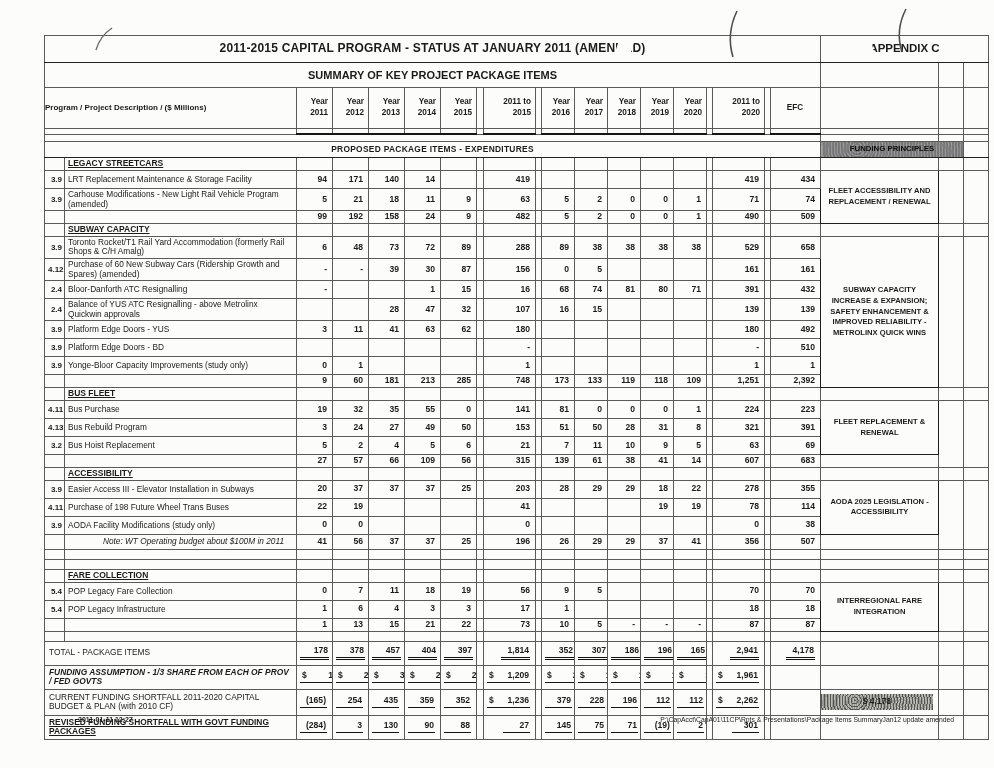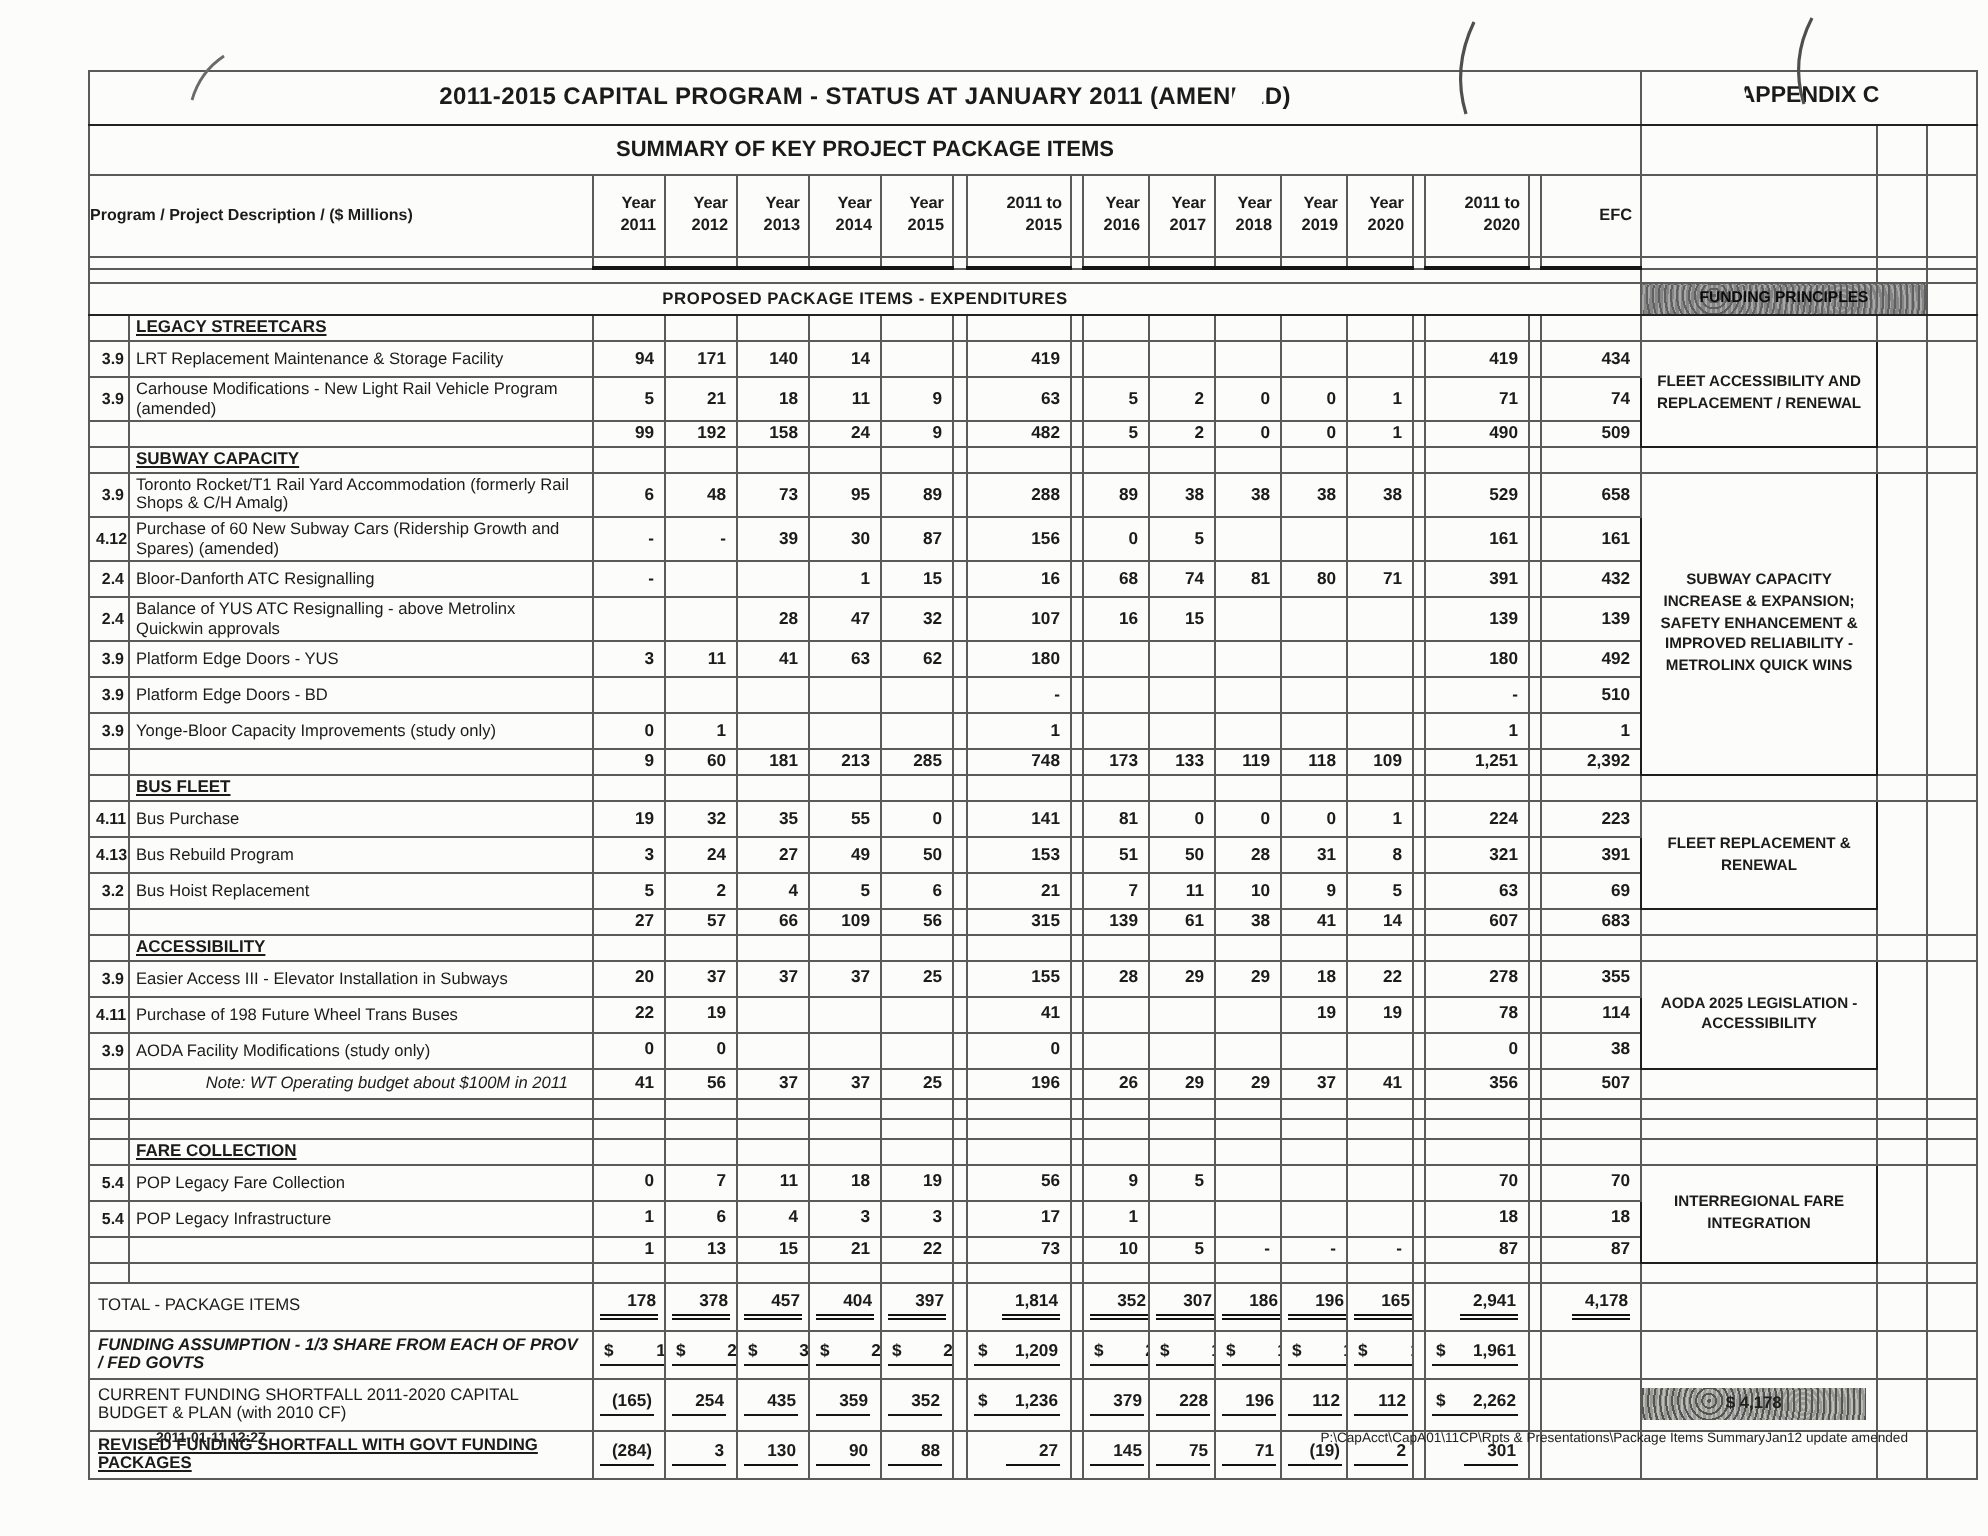--- a/index.html
+++ b/index.html
@@ -13,21 +13,21 @@
   .titlerow td{height:24px;border-bottom:1.6px solid #222;}
   .title{font-size:12px;font-weight:bold;text-align:center;letter-spacing:.2px;}
   .appendix{font-size:11.5px;font-weight:bold;text-align:center;border-left:1.6px solid #222;margin-left:32px;}
   .subtitlerow td{height:22px;}
   .subtitle{font-size:11px;font-weight:bold;text-align:center;}
   .colhead td{height:38px;}
   .deschead{font-size:8px;font-weight:bold;padding-left:0;}
   .ch{font-size:8.2px;font-weight:bold;text-align:right;padding-right:4px;}
   .ch div{line-height:1.3;}
   .ch div:empty{display:none;}
-  .efchead{text-align:right;}
+  .efchead{text-align:center;}
   .thick td{height:4px;padding:0;}
   .thick .vbar{border-bottom:2.6px solid #161616;}
   .thin td{height:6px;padding:0;}
   .bannerrow td{height:13px;border-top:1.8px solid #222;border-bottom:1.8px solid #222;}
   .banner{font-size:8.4px;font-weight:bold;text-align:center;letter-spacing:.3px;}
   .fpbanner{font-size:7.8px;font-weight:bold;text-align:center;color:#0d0d0d;
     background:#858585;
     background-image:repeating-radial-gradient(circle at 25% 35%, #5f5f5f 0 1px, transparent 1px 3px),
                      repeating-radial-gradient(circle at 70% 65%, #a8a8a8 0 1px, transparent 1px 2.6px);}
   
@@ -320,21 +320,21 @@
             <td class="fpcell"></td>
             <td class="ncell"></td>
             <td class="ncell"></td>
           </tr>
           <tr class="r-item">
             <td class="ref">3.9</td>
             <td class="desc">Toronto Rocket/T1 Rail Yard Accommodation (formerly Rail Shops &amp; C/H Amalg)</td>
             <td class="num">6</td>
             <td class="num">48</td>
             <td class="num">73</td>
-            <td class="num">95</td>
+            <td class="num">72</td>
             <td class="num">89</td>
             <td class="gap"></td>
             <td class="num">288</td>
             <td class="gap"></td>
             <td class="num">89</td>
             <td class="num">38</td>
             <td class="num">38</td>
             <td class="num">38</td>
             <td class="num">38</td>
             <td class="gap"></td>
@@ -650,21 +650,21 @@
           </tr>
           <tr class="r-item">
             <td class="ref">3.9</td>
             <td class="desc">Easier Access III - Elevator Installation in Subways</td>
             <td class="num">20</td>
             <td class="num">37</td>
             <td class="num">37</td>
             <td class="num">37</td>
             <td class="num">25</td>
             <td class="gap"></td>
-            <td class="num">155</td>
+            <td class="num">203</td>
             <td class="gap"></td>
             <td class="num">28</td>
             <td class="num">29</td>
             <td class="num">29</td>
             <td class="num">18</td>
             <td class="num">22</td>
             <td class="gap"></td>
             <td class="num">278</td>
             <td class="gap"></td>
             <td class="num">355</td>

